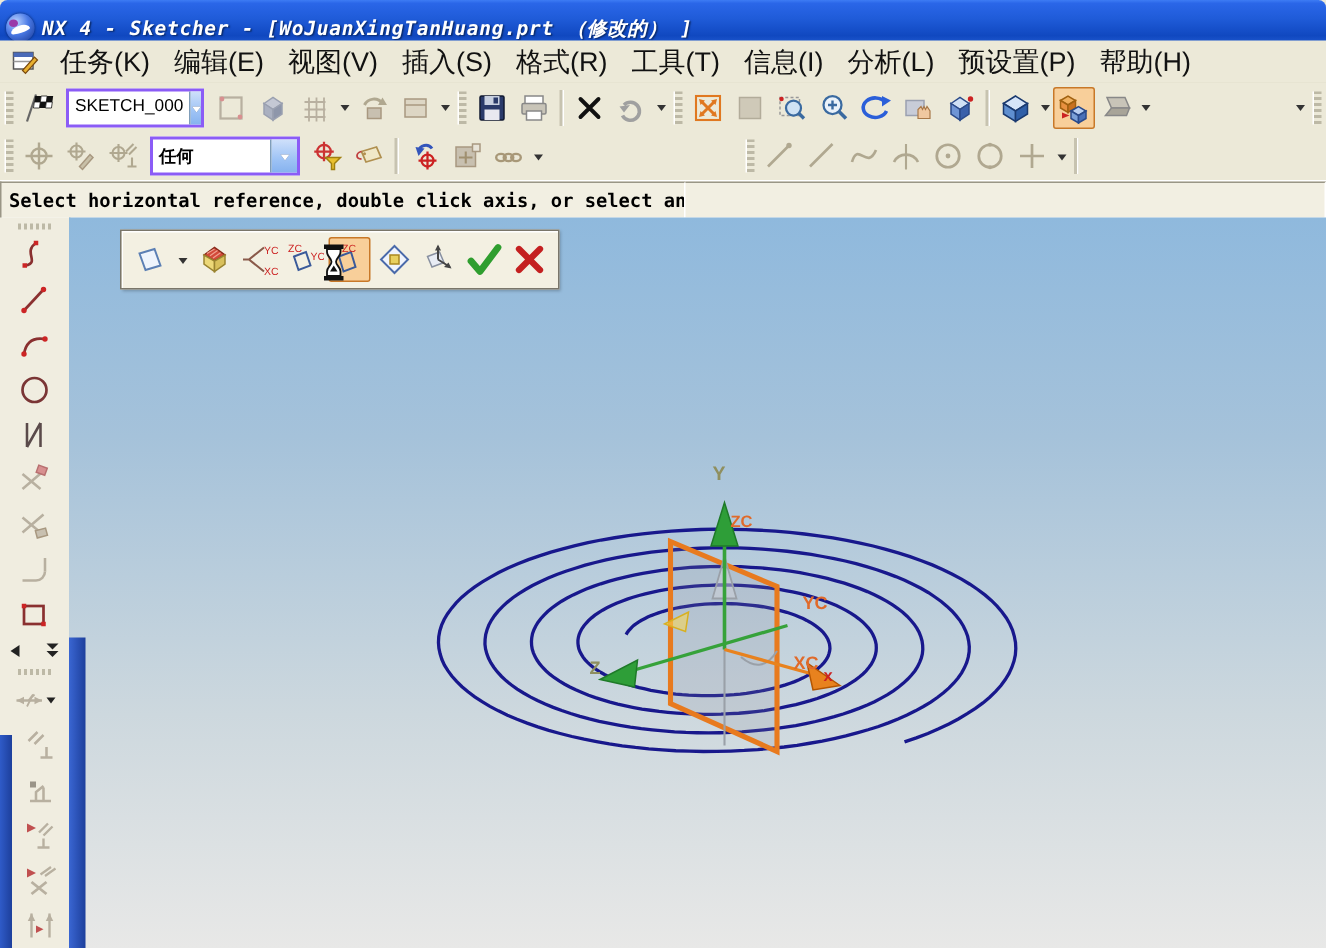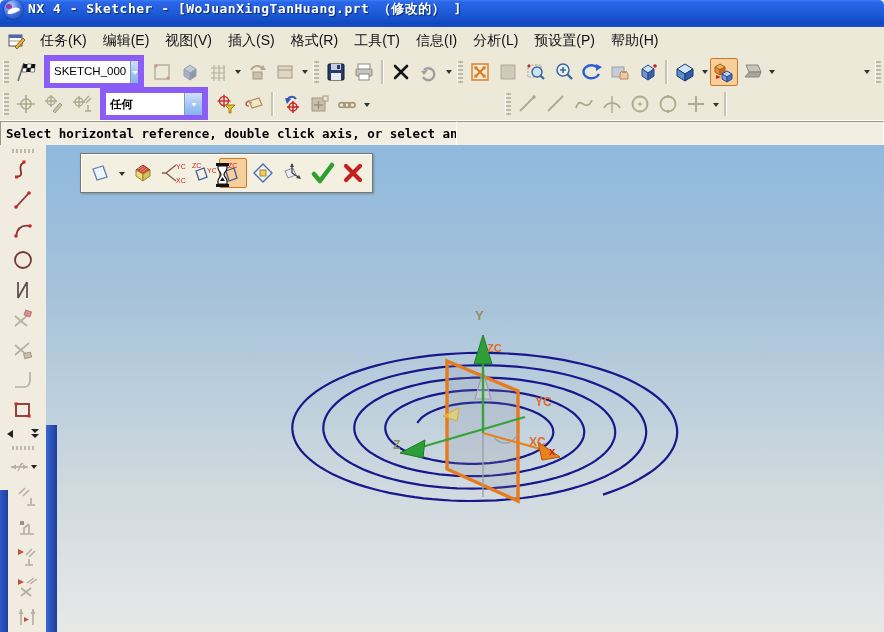--- a/index.html
+++ b/index.html
@@ -1,52 +1,52 @@
 <!DOCTYPE html>
 <html><head>
 <meta charset="utf-8">
 <style>
   html,body{margin:0;padding:0;background:#555;}
   #app{position:relative;width:884px;height:632px;overflow:hidden;
        font-family:"Liberation Sans","DejaVu Sans",sans-serif;background:#ece9d8;}
 
   
-  .titlebar{position:absolute;top:0;left:0;right:0;height:28px;display:flex;align-items:flex-start;
+  .titlebar{position:absolute;top:0;left:0;right:0;height:28px;display:flex;align-items:flex-end;
     padding-left:4px;border-radius:5px 5px 0 0;
-    background:linear-gradient(180deg,#3d7cf4 0%,#2a66e8 8%,#1f5bd8 45%,#1048c0 85%,#1c55cc 100%);}
+    background:linear-gradient(180deg,#3d7cf4 0%,#2a66e8 8%,#1f5bd8 45%,#1048c0 85%,#1c55cc 100%);font-style:italic;}
   .titlebar .title{color:#fff;font-family:"DejaVu Sans Mono",monospace;font-weight:bold;
     font-size:13px;letter-spacing:.5px;margin-left:5px;text-shadow:1px 1px 1px #0a2a6a;white-space:nowrap;}
   .nxlogo{width:19px;height:19px;border-radius:50%;position:relative;flex:0 0 19px;
     background:radial-gradient(circle at 35% 30%,#bcd4ff 0%,#4a7ae6 45%,#17358f 100%);
     box-shadow:0 0 2px #08205a;}
   .nxlogo:before{content:"";position:absolute;left:3px;top:8px;width:13px;height:5px;
     background:#fff;border-radius:50% 50% 50% 50%/70% 70% 30% 30%;transform:rotate(-18deg);}
   .nxlogo:after{content:"";position:absolute;left:2px;top:4px;width:6px;height:5px;
     background:#9a3aa8;border-radius:50%;}
 
   
   .menubar{position:absolute;top:27px;left:0;right:0;height:28px;background:#ece9d8;
     display:flex;align-items:center;border-bottom:1px solid #dad6c2;}
-  .menubar .mitem{padding:4px 8px;font-size:14px;color:#111;cursor:default;white-space:nowrap;}
+  .menubar .mitem{padding:4px 8px;font-size:18px;color:#111;cursor:default;white-space:nowrap;}
   .menu-lead{width:22px;height:20px;margin:0 4px 0 6px;position:relative;flex:0 0 22px;}
 
   
   .tbrow{position:absolute;left:0;right:0;background:#ece9d8;display:flex;align-items:center;}
   .tb1{top:55px;height:33px;border-bottom:1px solid #e2dec9;}
   .tb2{top:88px;height:32px;font-weight:bold;}
   .grip{width:5px;height:22px;margin:0 3px;flex:0 0 5px;
     background:repeating-linear-gradient(180deg,#bdb9a6 0 2px,transparent 2px 4px);
     border-left:1px solid #fff;}
   .sep{width:1px;height:24px;background:#c7c3b0;border-right:1px solid #fff;margin:0 3px;flex:0 0 2px;}
   .btn{width:28px;height:28px;display:flex;align-items:center;justify-content:center;
     background:transparent;border:1px solid transparent;padding:0;flex:0 0 28px;}
   .btn.active{background:#f8cf9a;border:1px solid #c87828;border-radius:2px;}
   .dd{width:11px;height:26px;display:flex;align-items:center;justify-content:center;flex:0 0 11px;}
   .tri{width:0;height:0;border:3.5px solid transparent;border-top:4px solid #333;margin-top:4px;}
-  .combo{height:22px;display:flex;align-items:stretch;border:6px solid #8b5cf6;background:#fff;margin:0 4px;}
+  .combo{height:22px;display:flex;align-items:stretch;border:2px solid #8b5cf6;background:#fff;margin:0 4px;}
   .combo .ctext{font-size:11.5px;padding:4px 4px 0 4px;color:#000;white-space:nowrap;}
   .combo .cbtn{width:17px;display:flex;align-items:center;justify-content:center;
     border-left:1px solid #7f9db9;background:linear-gradient(180deg,#cfe0fa,#9ec3f5 60%,#86b2ef);}
   .combo .cbtn .tri{border-top-color:#fff;margin-top:5px;filter:drop-shadow(0 0 .5px #34548a);}
   .spacer{flex:1 1 auto;}
   .spacer-fixed{flex:0 0 130px;}
 
   
   .promptbar{position:absolute;top:120px;left:0;right:0;height:25px;background:#f2efe2;
     display:flex;align-items:stretch;border-top:1px solid #fff;border-bottom:2px solid #7e8da0;}

